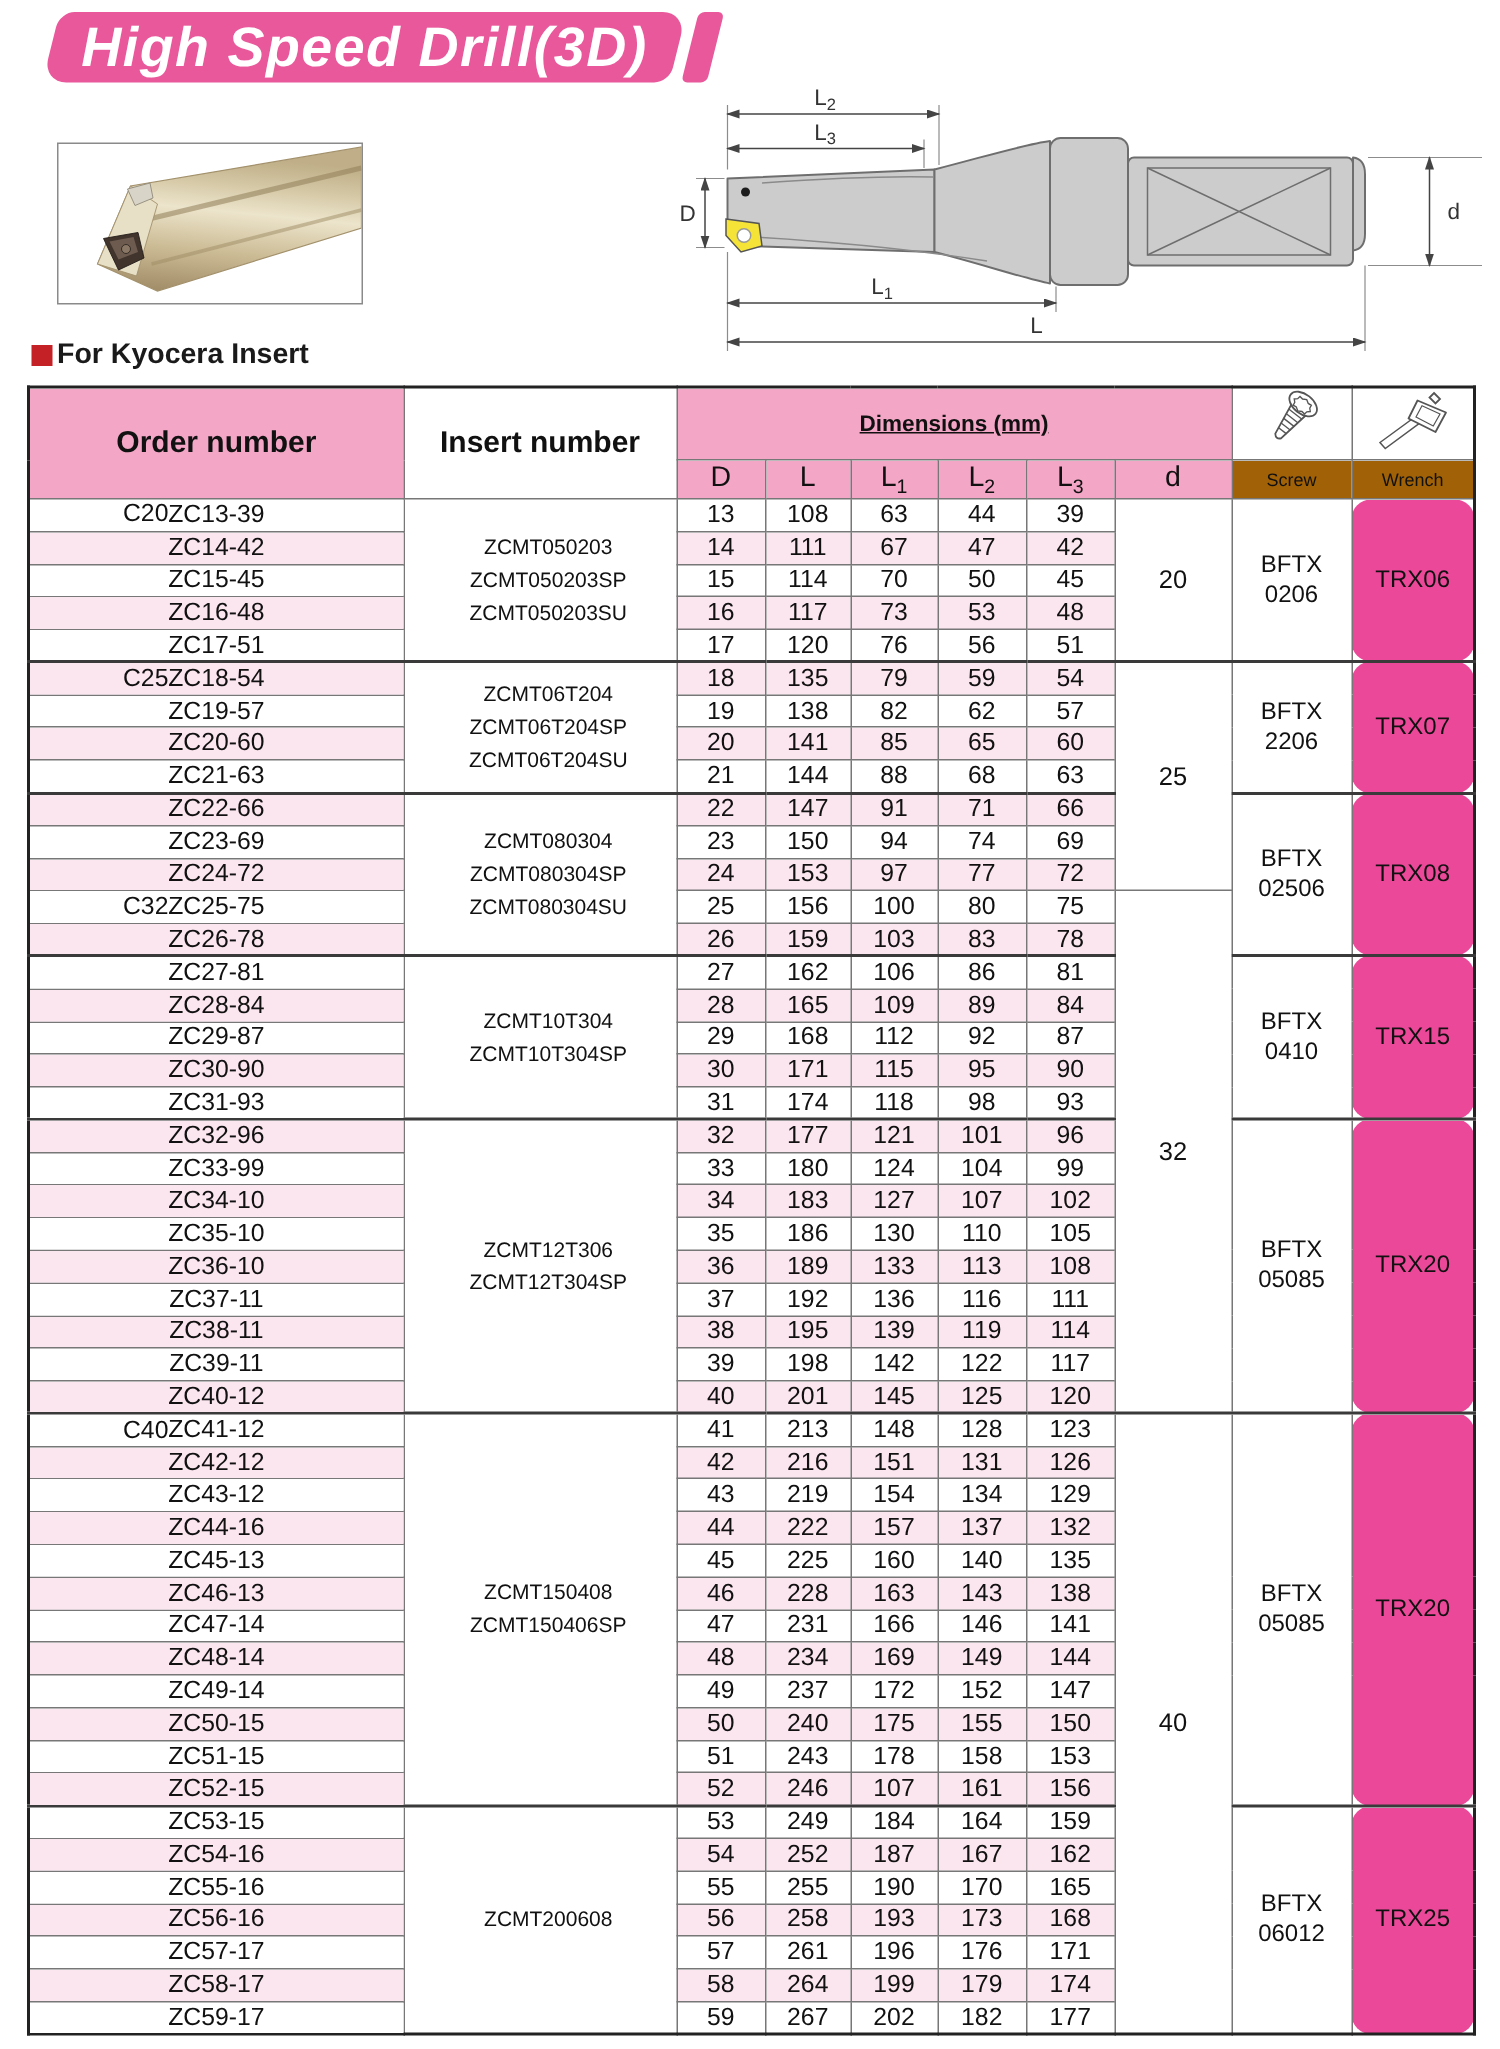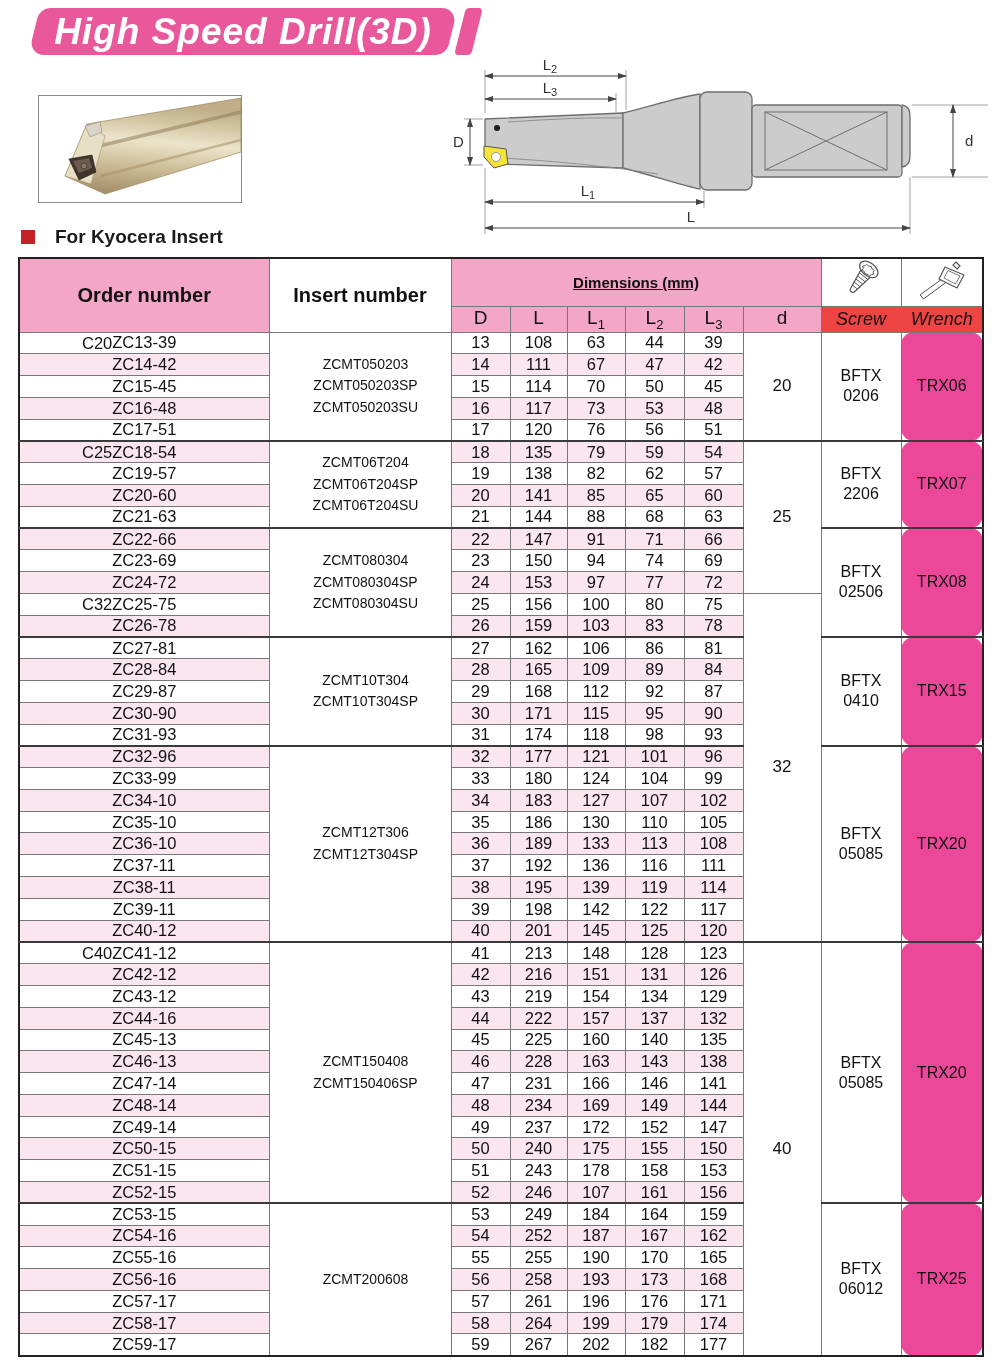--- a/index.html
+++ b/index.html
@@ -27,21 +27,21 @@
   .photo{
     position:absolute;left:38px;top:95px;width:202px;height:106px;
     border:1px solid #8a8a8a;background:#fff;
   }
   
   .diagram{position:absolute;left:448px;top:50px;width:552px;height:197px;}
   .dlab{font-size:15px;fill:#333;}
   .dsub{font-size:11px;}
   
   .kyocera{
-    position:absolute;left:21px;top:226px;display:flex;align-items:center;gap:20px;
+    position:absolute;left:21px;top:226px;display:flex;align-items:center;gap:3px;
     font-size:19px;font-weight:bold;color:#1a1a1a;
   }
   .bullet{width:14px;height:14px;background:var(--bullet-red);display:inline-block;}
   
   table.spec{
     position:absolute;left:18px;top:257px;width:964px;
     border-collapse:collapse;table-layout:fixed;
     border:2.5px solid #222;
   }
   table.spec th, table.spec td{
@@ -49,21 +49,21 @@
     overflow:hidden;
   }
   tr.h-main{height:48px;}
   tr.h-sub{height:26px;}
   .th-order{background:var(--header-pink);font-size:20px;font-weight:bold;}
   .th-insert{background:#fff;font-size:20px;font-weight:bold;}
   .th-dims{background:var(--header-pink);font-size:15px;font-weight:bold;text-decoration:underline;}
   .th-icon{background:#fff;}
   .th-sub{background:var(--header-pink);font-size:19px;font-weight:normal;}
   .th-sub sub{font-size:13px;}
-  .th-tool{background:#ef4444;font-size:18px;font-weight:normal;font-style:italic;}
+  .th-tool{background:#a16207;font-size:12px;font-weight:normal;}
   thead th{border-color:#555;}
   tbody tr{height:21.79px;}
   tbody tr.r-pink .c-order, tbody tr.r-pink .c-dim{background:var(--row-pink);}
   tbody tr.r-white .c-order, tbody tr.r-white .c-dim{background:#fff;}
   tbody tr.group-top td{border-top:2px solid #3a3a3a;}
   .c-order{font-size:16.5px;position:relative;}
   .c-order .prefix{position:absolute;left:62px;top:50%;transform:translateY(-50%);}
   .c-insert{background:#fff;font-size:14px;}
   .c-insert div{line-height:1.55;margin-left:11px;}
   .c-dim{font-size:16.5px;}

